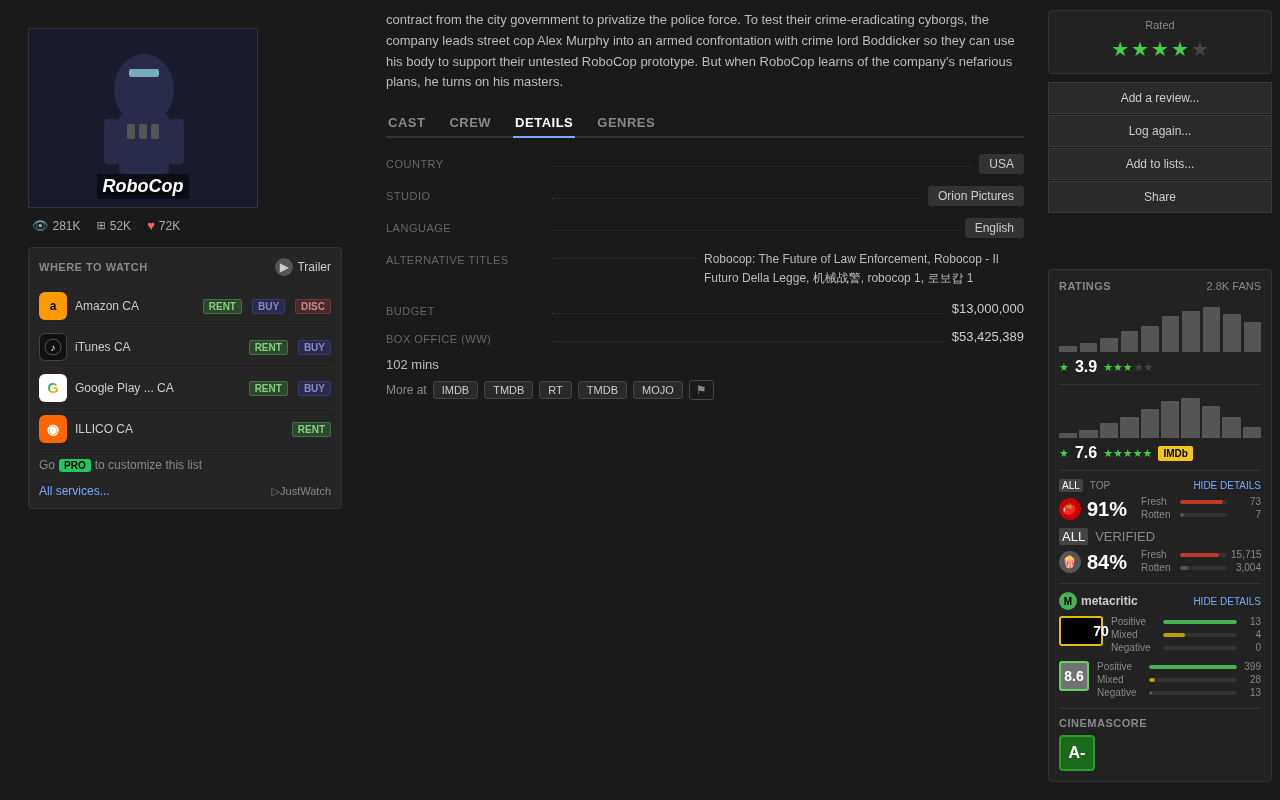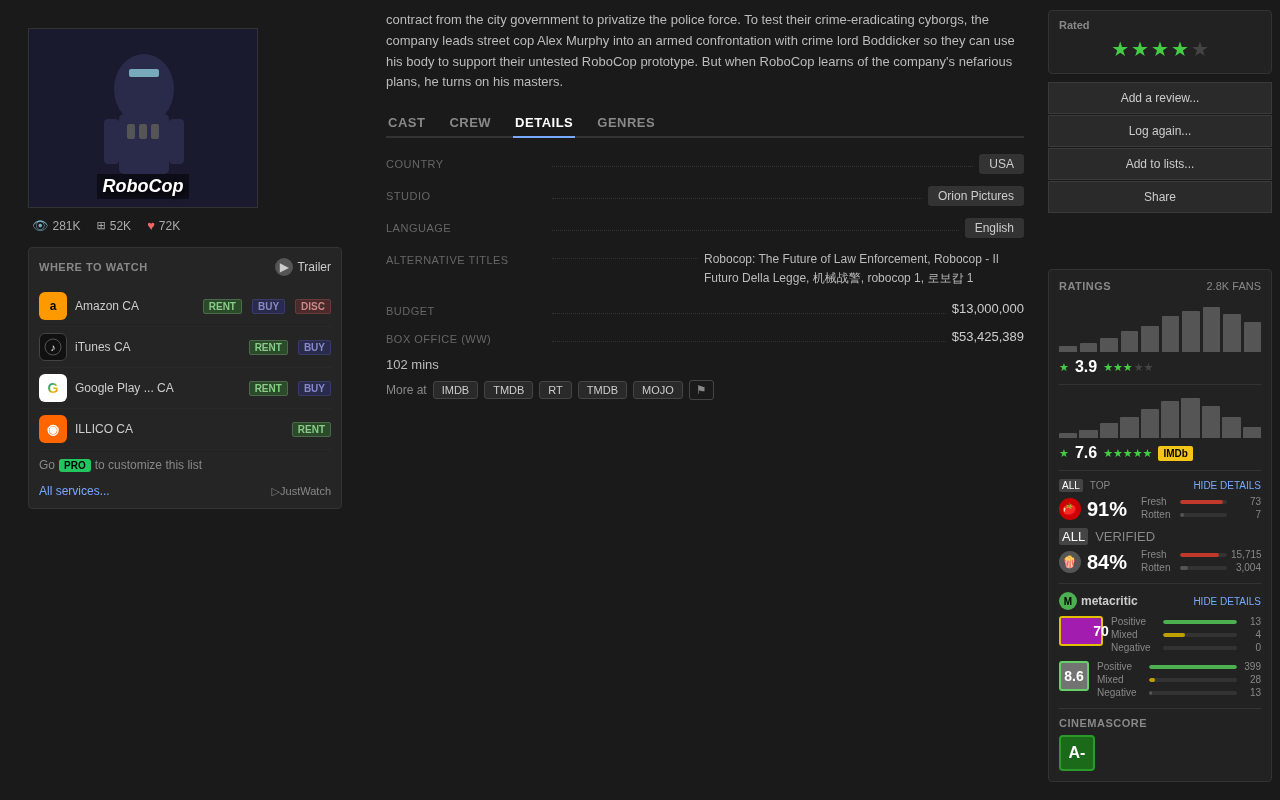--- a/index.html
+++ b/index.html
@@ -333,24 +333,24 @@
 
     .user-rating-section {
       background: #222;
       border: 1px solid #333;
       border-radius: 4px;
       padding: 8px 10px;
       margin-bottom: 8px;
     }
 
     .rated-label {
+      text-align: center;
       font-size: 11px;
       color: #888;
       margin-bottom: 6px;
-      font-weight: bold;
     }
 
     .stars-row {
       display: flex;
       justify-content: center;
       gap: 2px;
       margin-bottom: 4px;
     }
 
     .star { font-size: 20px; }
@@ -572,21 +572,21 @@
       border-radius: 3px;
       display: flex;
       align-items: center;
       justify-content: center;
       font-size: 14px;
       font-weight: bold;
       color: #fff;
       flex-shrink: 0;
     }
 
-    .meta-score-70 { background: #a21caf; border: 2px solid #e0c000; padding-left: 40px; }
+    .meta-score-70 { background: #000000; border: 2px solid #e0c000; padding-left: 40px; }
     .meta-score-86 { background: #737373; border: 2px solid #66d066; }
 
     .meta-bars { flex: 1; }
 
     .meta-bar-row {
       display: flex;
       align-items: center;
       gap: 4px;
       margin-bottom: 2px;
       font-size: 10px;

